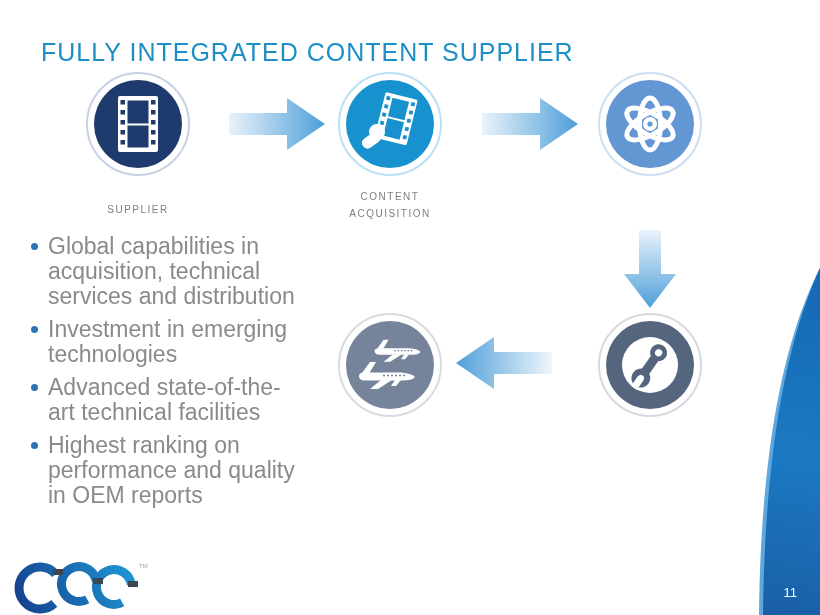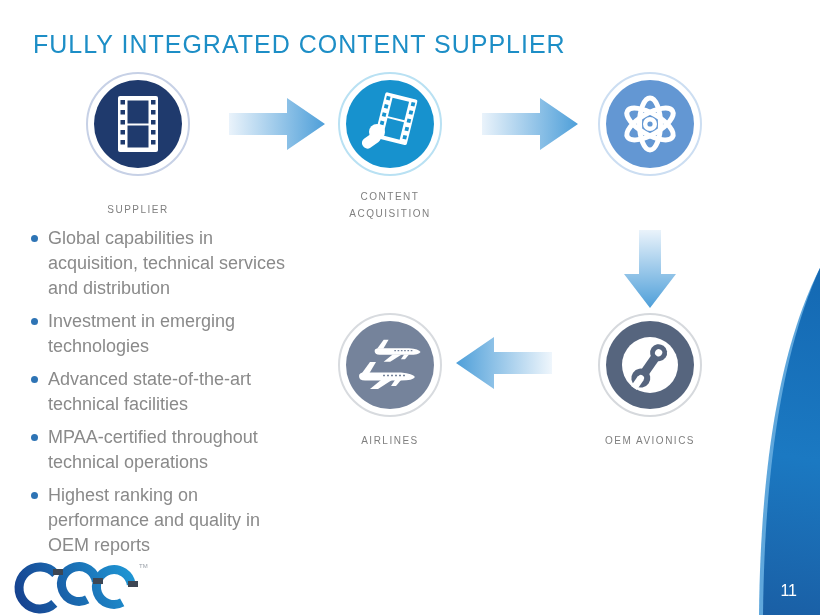--- a/index.html
+++ b/index.html
@@ -1,21 +1,21 @@
 <!DOCTYPE html>
 <html><head>
 <meta charset="utf-8">
 <style>
   html,body{margin:0;padding:0;background:#ffffff;}
   .slide{
     position:relative;width:820px;height:615px;overflow:hidden;background:#fff;
     font-family:"Liberation Sans", sans-serif;
   }
   .title{
-    position:absolute;left:33px;top:30px;margin:0;
+    position:absolute;left:33px;top:30px;margin:8px;
     font-size:25px;font-weight:400;letter-spacing:1px;color:#1D8EC6;white-space:nowrap;
   }
   
   .node{position:absolute;width:104px;height:104px;}
   .ring{position:absolute;left:0;top:0;width:100px;height:100px;border-radius:50%;border-width:2px;border-style:solid;}
   .disc{position:absolute;left:8px;top:8px;width:88px;height:88px;border-radius:50%;display:flex;align-items:center;justify-content:center;}
   .ring-studios{border-color:#C7D1E6;} .disc-studios{background:#1F3A6D;}
   .ring-content{border-color:#B9E1F3;} .disc-content{background:#1792CE;}
   .ring-labops{border-color:#CCDEF2;}  .disc-labops{background:#6397D3;}
   .ring-oem{border-color:#D6D9DD;}     .disc-oem{background:#56657E;}
@@ -23,28 +23,28 @@
   .node-label{
     position:absolute;width:180px;text-align:center;
     font-size:10px;letter-spacing:1.5px;color:#7F7F7F;line-height:17px;
   }
   .node-label.narrow{width:130px;}
   
   .abs{position:absolute;}
   
   .bullets{position:absolute;left:30px;top:226px;width:272px;margin:0;padding:0;list-style:none;}
   .bullets li{
-    position:relative;padding-left:18px;margin:0 0 8px 0;
-    font-size:18px;line-height:25px;color:#8A8A8A;
+    position:relative;padding-left:18px;margin:8px 0 8px 0;
+    font-size:23px;line-height:25px;color:#8A8A8A;
   }
   .bullets li::before{
     content:"";position:absolute;left:1px;top:9px;width:7px;height:7px;border-radius:50%;background:#2E74B5;
   }
   .page-number{
-    position:absolute;right:23px;bottom:15px;color:#ffffff;font-size:16px;z-index:5;
+    position:absolute;right:23px;bottom:15px;color:#ffffff;font-size:13px;z-index:5;
   }
 </style>
 </head>
 <body>
 
 <div class="slide">
 
   <h1 class="title">FULLY INTEGRATED CONTENT SUPPLIER</h1>
 
   <div class="node" style="left:86px;top:72px">
@@ -125,21 +125,20 @@
           <rect x="-4.5" y="-16" width="9" height="32" fill="#56657E"></rect>
           <circle cx="0" cy="-15" r="8.5" fill="#56657E"></circle>
           <circle cx="0" cy="-15" r="3.6" fill="#ffffff"></circle>
           <circle cx="0" cy="16" r="9.5" fill="#56657E"></circle>
           <rect x="-3.5" y="16" width="7" height="12" fill="#ffffff"></rect>
           <circle cx="0" cy="16" r="3.2" fill="#ffffff"></circle>
         </g>
       </svg>
     </div>
   </div>
-  <div class="node-label" style="left:560px;top:432px">OEM AVIONICS</div>
 
   <div class="node" style="left:338px;top:313px">
     <div class="ring ring-airlines"></div>
     <div class="disc disc-airlines">
       <svg width="66" height="58" viewBox="0 0 66 58">
         <g fill="#ffffff">
 
           <g transform="translate(16,2) scale(0.82)">
             <path d="M2 16 Q2 12.5 7 12.5 L44 12.5 Q56 13.5 58 17 Q56 20.5 44 20.5 L8 20.5 Q2 20.5 2 16 Z"></path>
             <path d="M5 13 L13 2 L19 2 L12.5 13 Z"></path>
@@ -154,21 +153,20 @@
             <path d="M38 20 L34 26 L39 26 L44 20 Z"></path>
           </g>
         </g>
         <g stroke="#75839B" stroke-width="1.6" stroke-dasharray="2 2">
           <line x1="26" y1="15.5" x2="50" y2="15.5" transform="translate(16,2) scale(0.82)"></line>
           <line x1="26" y1="15.5" x2="50" y2="15.5" transform="translate(0,24)"></line>
         </g>
       </svg>
     </div>
   </div>
-  <div class="node-label" style="left:300px;top:432px">AIRLINES</div>
 
   <svg class="abs" style="left:229px;top:96px" width="96" height="56">
     <defs>
         <linearGradient id="gr1" x1="0" y1="0" x2="1" y2="0">
       <stop offset="0" stop-color="#EAF3FB"></stop>
           <stop offset="1" stop-color="#4E9FD9"></stop>
     </linearGradient>
       </defs>
     <polygon points="0,17 58,17 58,2 96,28 58,54 58,39 0,39" fill="url(#gr1)"></polygon>
   </svg>
@@ -200,21 +198,20 @@
           <stop offset="1" stop-color="#EFF6FC"></stop>
     </linearGradient>
       </defs>
     <polygon points="96,17 38,17 38,2 0,28 38,54 38,39 96,39" fill="url(#gr4)"></polygon>
   </svg>
 
   <ul class="bullets">
     <li><span>Global capabilities in acquisition, technical services and distribution</span></li>
     <li><span>Investment in emerging technologies</span></li>
     <li><span>Advanced state-of-the-art technical facilities</span></li>
-    <li><span>MPAA-certified throughout technical operations</span></li>
     <li><span>Highest ranking on performance and quality in OEM reports</span></li>
   </ul>
 
   <svg class="abs" style="left:748px;top:263px" width="72" height="352">
     <defs>
         <linearGradient id="cornerGrad" gradientUnits="userSpaceOnUse" x1="72" y1="0" x2="14" y2="352">
       <stop offset="0" stop-color="#1468B2"></stop>
       <stop offset="0.55" stop-color="#1B79C2"></stop>
       <stop offset="1" stop-color="#1A5FA5"></stop>
     </linearGradient>

